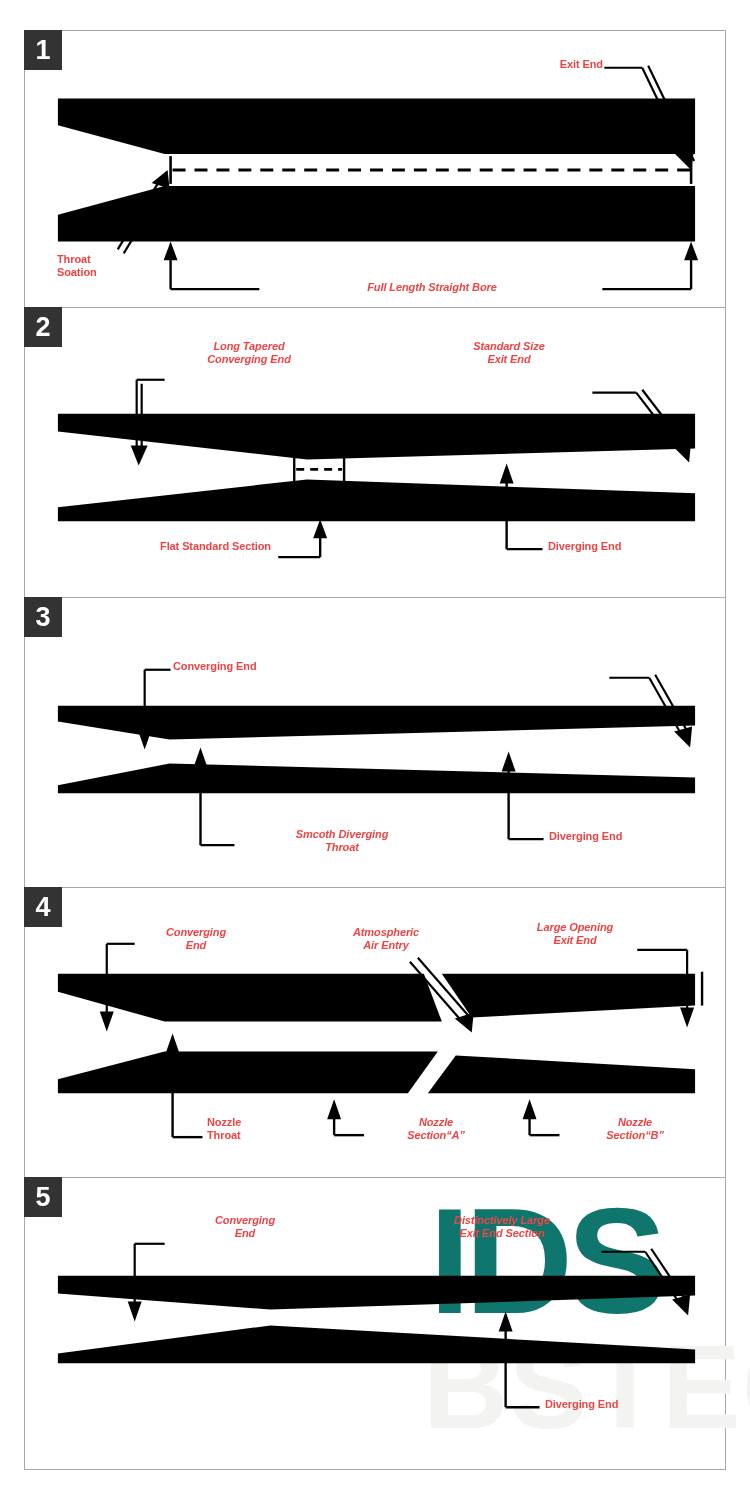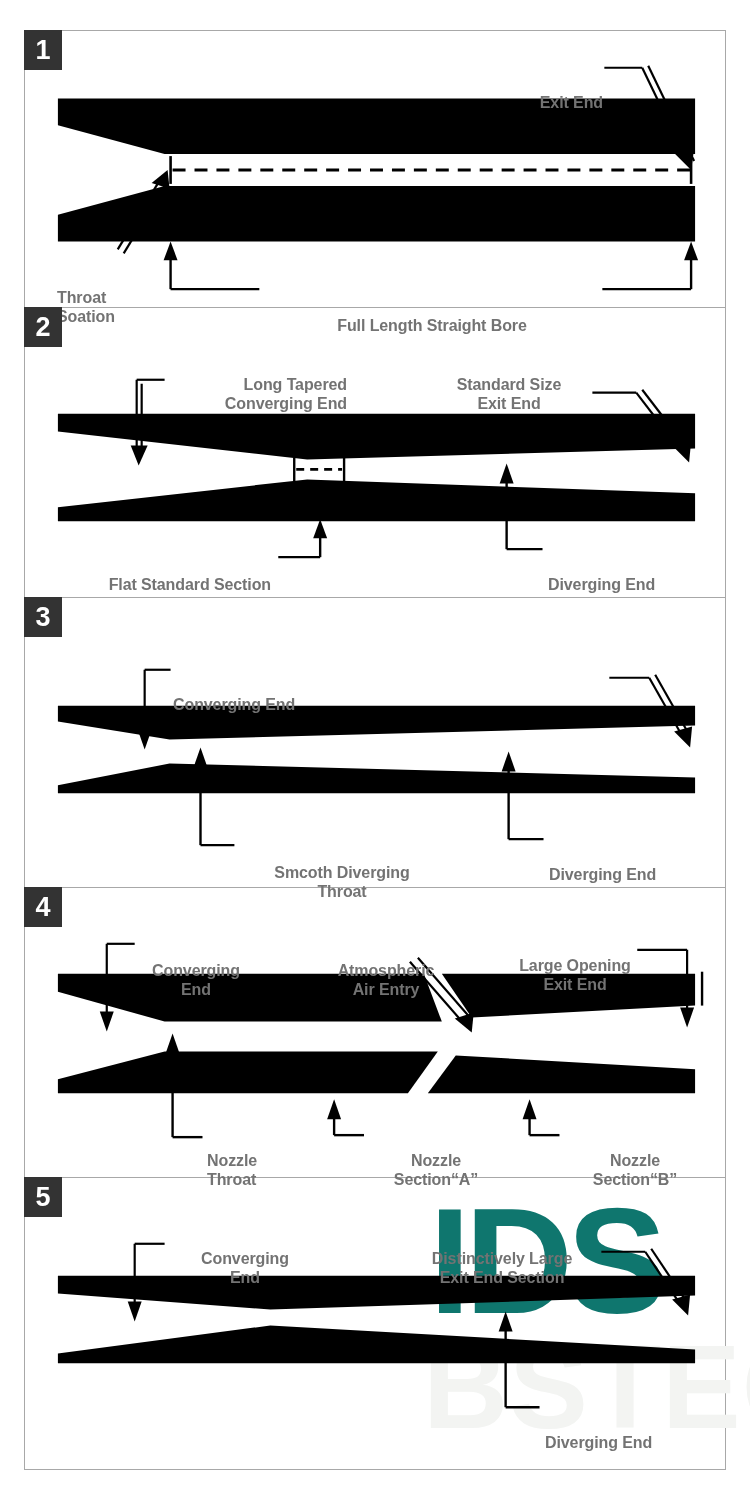--- a/index.html
+++ b/index.html
@@ -47,30 +47,29 @@
   }
   .stage {
     position: absolute;
     inset: 0;
     z-index: 5;
   }
   .stage svg { display: block; width: 100%; height: 100%; }
   .lbl {
     position: absolute;
     font-family: "Liberation Sans", sans-serif;
-    font-size: 16px;
+    font-size: 11px;
     font-weight: bold;
-    color: #737373;
+    color: #ef4444;
     line-height: 1.17;
     white-space: pre;
     z-index: 9;
     letter-spacing: -0.1px;
-    margin-top: 36px;
-  }
-  .lbl.ctr { text-align: center; }
+  }
+  .lbl.ctr { text-align: center; font-style: italic; }
   .lbl.rt  { text-align: right; }
   .wm {
     position: absolute;
     z-index: 1;
     font-family: "Liberation Sans", sans-serif;
     font-weight: bold;
     pointer-events: none;
     user-select: none;
     line-height: 1;
   }
@@ -151,21 +150,21 @@
 
         <line x1="296" y1="250" x2="296" y2="222" stroke="#000" stroke-width="2.4"></line>
         <polygon fill="#000" points="296,212 289,231 303,231"></polygon>
         <line x1="296" y1="250" x2="254" y2="250" stroke="#000" stroke-width="2.4"></line>
 
         <line x1="483" y1="242" x2="483" y2="168" stroke="#000" stroke-width="2.4"></line>
         <polygon fill="#000" points="483,156 476,176 490,176"></polygon>
         <line x1="483" y1="242" x2="519" y2="242" stroke="#000" stroke-width="2.4"></line>
       </svg>
     </div>
-    <div class="lbl ctr" style="left:126px; top:32px; width:196px;text-align:right;">Long Tapered
+    <div class="lbl ctr" style="left:126px; top:32px; width:196px;">Long Tapered
 Converging End</div>
     <div class="lbl ctr" style="left:398px; top:32px; width:172px;">Standard Size
 Exit End</div>
     <div class="lbl rt" style="left:24px; top:232px; width:222px;">Flat Standard Section</div>
     <div class="lbl" style="left:523px; top:232px; width:170px;">Diverging End</div>
   </div>
 
   <div class="panel" style="top:598px; height:290px;">
     <div class="panel-num">3</div>
     <div class="stage">

